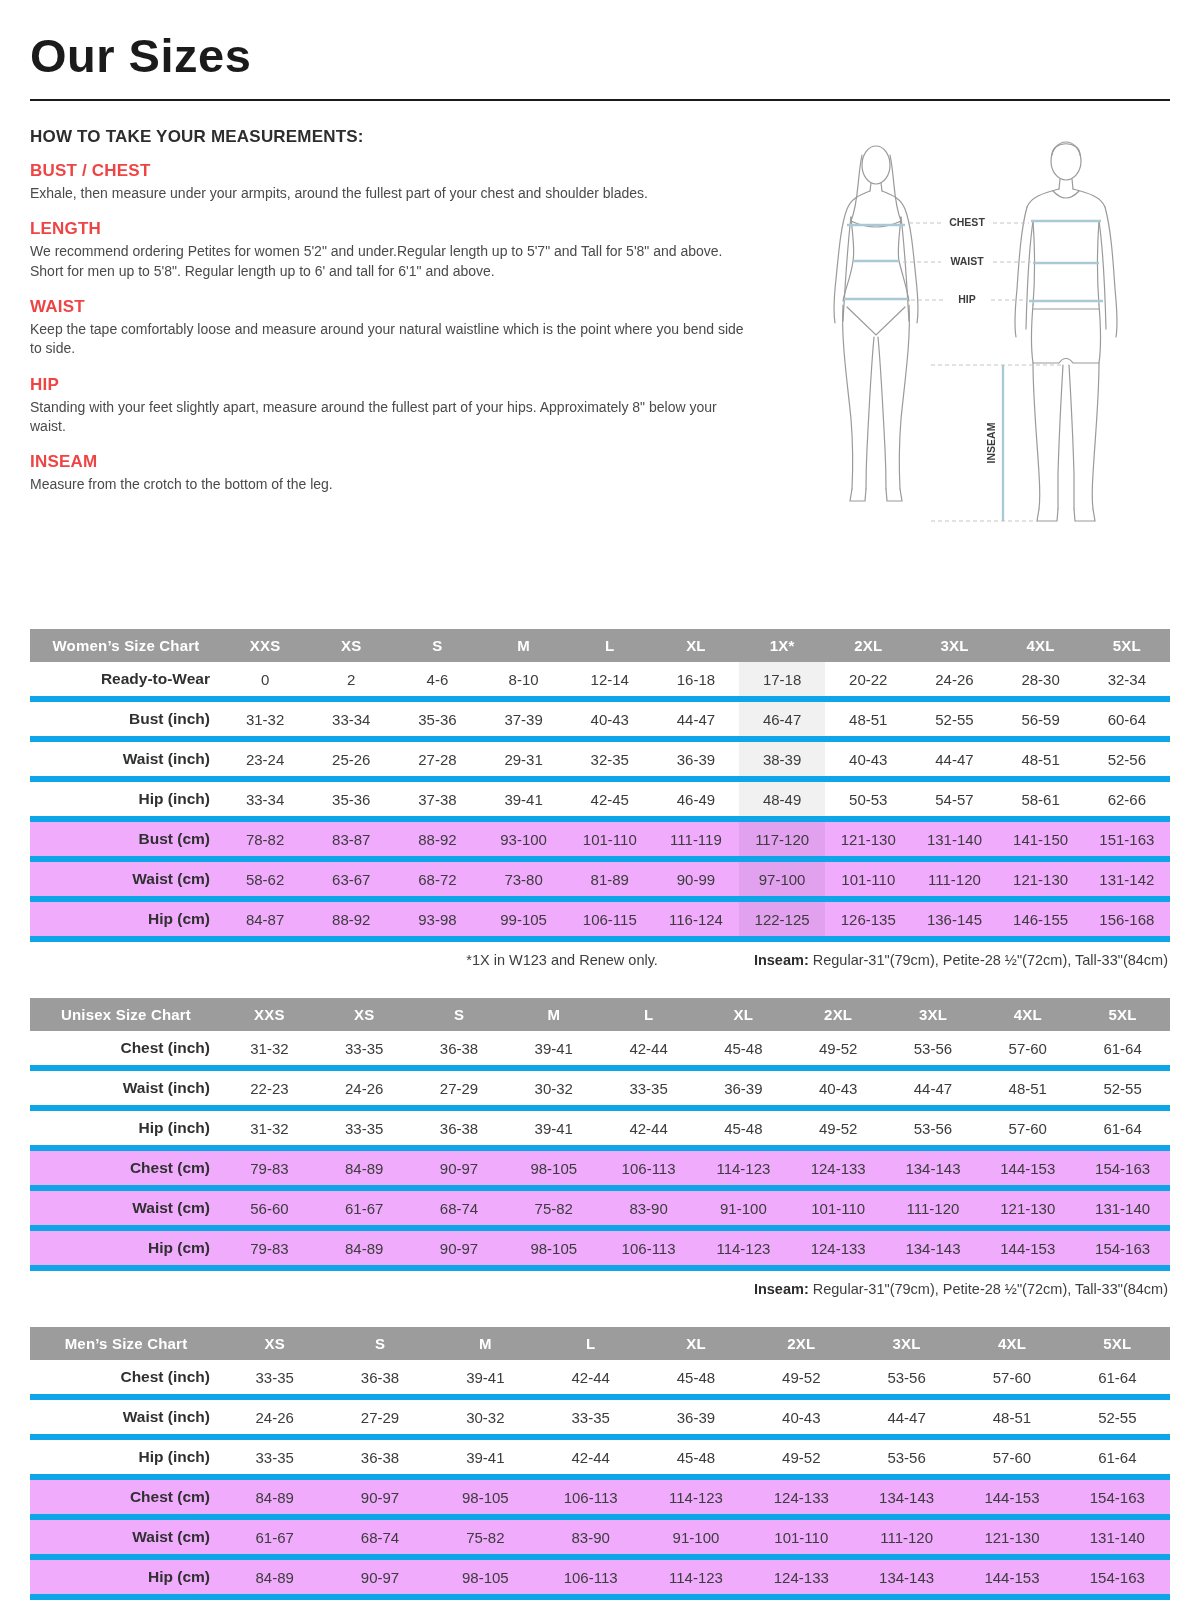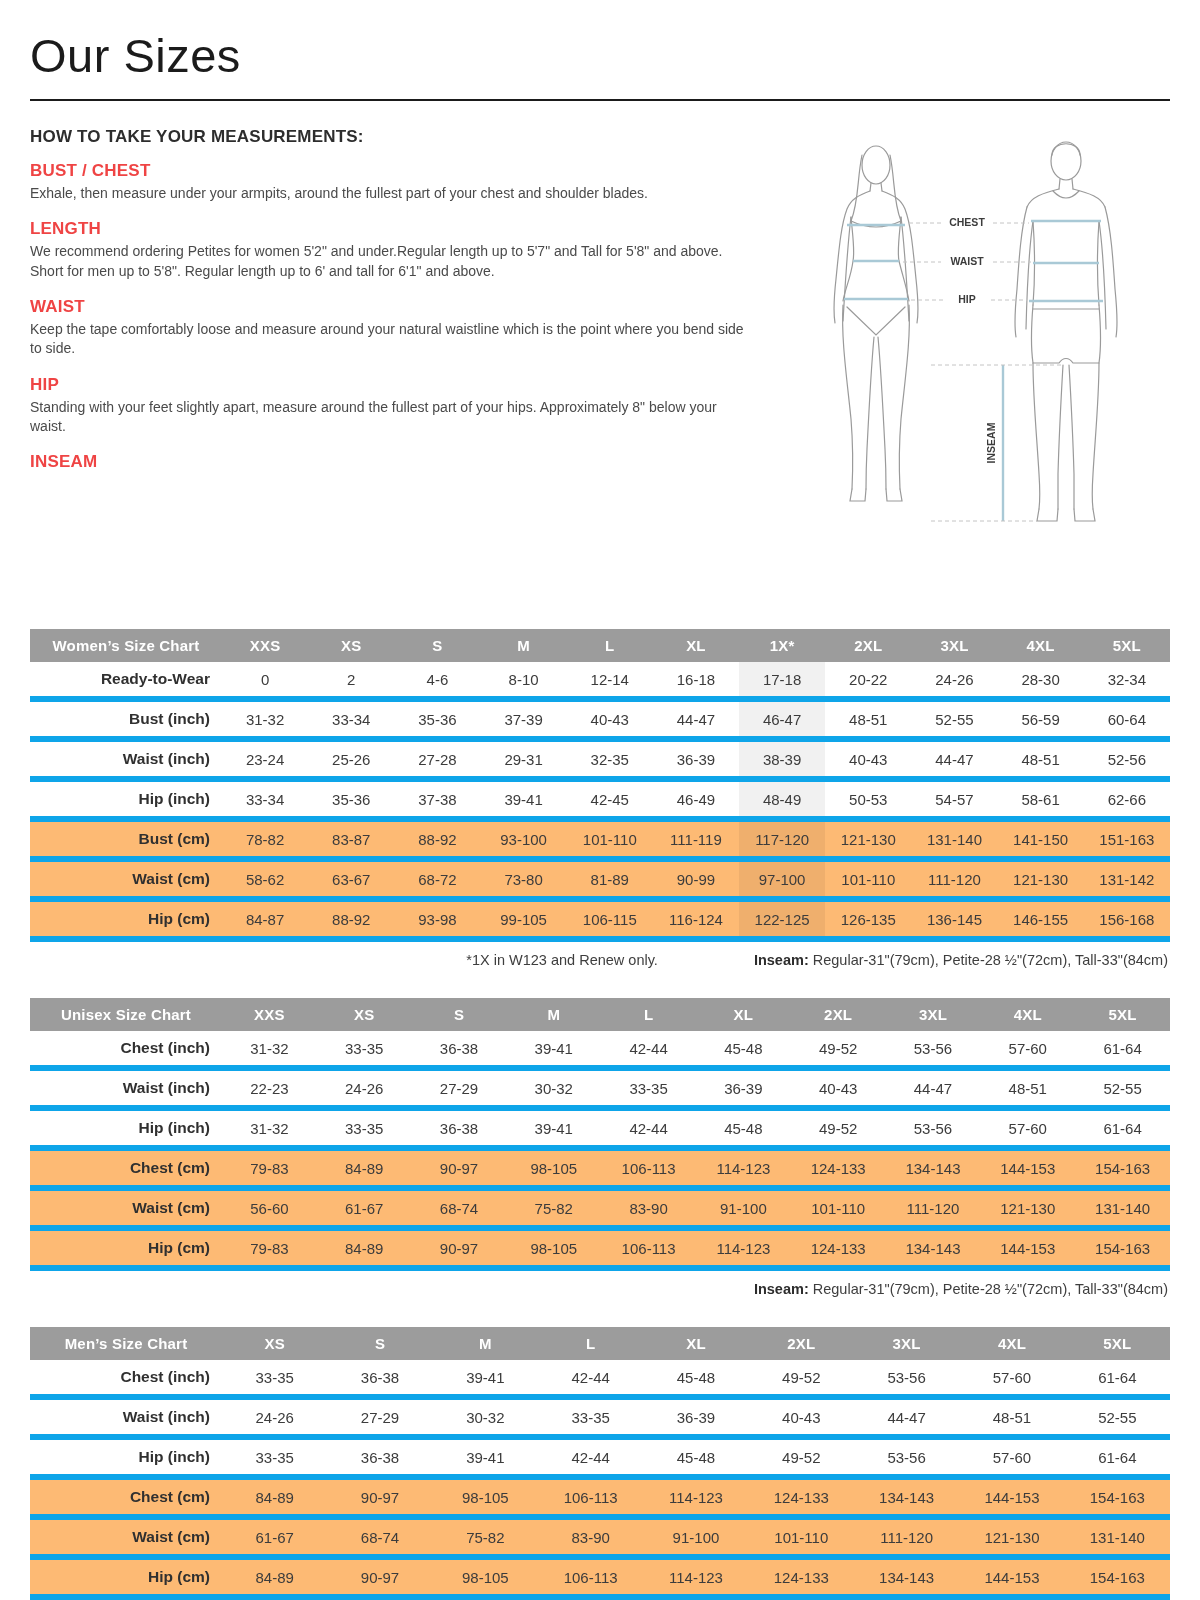--- a/index.html
+++ b/index.html
@@ -5,21 +5,21 @@
   * { box-sizing: border-box; }
   html,body { margin:0; padding:0; background:#ffffff; }
   body {
     width:1200px; min-height:1600px;
     font-family:"Liberation Sans", sans-serif;
     color:#474747;
   }
   .page { padding:24px 30px 20px 30px; }
 
   .page-title {
-    font-size:47px; font-weight:400; color:#1b1b1b;
+    font-size:47px; font-weight:700; color:#1b1b1b;
     margin:4px 0 16px 0; letter-spacing:.5px;
   }
   .title-rule { border-bottom:2px solid #1b1b1b; margin-bottom:26px; }
 
   .top-section { display:flex; align-items:flex-start; }
   .instructions { width:742px; padding-right:20px; }
   .how-heading { font-size:17px; font-weight:800; color:#2d2d2d; margin:0 0 14px 0; letter-spacing:.2px; }
   .measure-block { margin-bottom:16px; }
   .measure-title { font-size:17px; font-weight:800; color:#ef4444; margin:0 0 3px 0; letter-spacing:.2px; }
   .measure-body { font-size:14px; line-height:1.38; color:#4a4a4a; margin:0; }
@@ -32,21 +32,21 @@
     background:#9c9c9c; color:#ffffff; font-size:15px; font-weight:700;
     padding:8px 2px; text-align:center; letter-spacing:.2px;
   }
   thead th.title-cell { width:192px; font-size:15px; }
   tbody tr { border-bottom:6px solid #0ea5e9; }
   tbody th {
     text-align:right; font-size:15.5px; font-weight:700; color:#303030;
     padding:8px 12px 8px 2px; white-space:nowrap;
   }
   tbody td { text-align:center; font-size:15px; color:#3c3c3c; padding:8px 2px; }
-  tbody tr.shaded { background:#fdba74; }
+  tbody tr.shaded { background:#f0abfc; }
   td.hl { background:rgba(0,0,0,0.055); }
 
   .footnote {
     display:flex; justify-content:flex-end; align-items:flex-end;
     font-size:14.5px; color:#3e3e3e; margin-top:10px; padding-right:2px;
   }
   .note-left { margin-right:96px; }
   .inseam-label { font-weight:800; color:#2d2d2d; }
 </style>
 </head>
@@ -72,20 +72,21 @@
       <div class="measure-block">
         <p class="measure-title">WAIST</p>
         <p class="measure-body">Keep the tape comfortably loose and measure around your natural waistline which is the point where you bend side to side.</p>
       </div>
       <div class="measure-block">
         <p class="measure-title">HIP</p>
         <p class="measure-body">Standing with your feet slightly apart, measure around the fullest part of your hips. Approximately 8" below your waist.</p>
       </div>
       <div class="measure-block">
         <p class="measure-title">INSEAM</p>
+        <p class="measure-body">Measure from the crotch to the bottom of the leg.</p>
       </div>
     </div>
 
     <div class="figure-wrap">
       <svg width="380" height="470" viewBox="0 0 380 470" fill="none">
         <g stroke="#9a9a9a" stroke-width="1.2" fill="none" stroke-linecap="round">
 
           <ellipse cx="95" cy="36" rx="14" ry="19"></ellipse>
           <path d="M81,26 C76,50 78,72 70,92"></path>
           <path d="M109,26 C114,50 112,72 120,92"></path>

